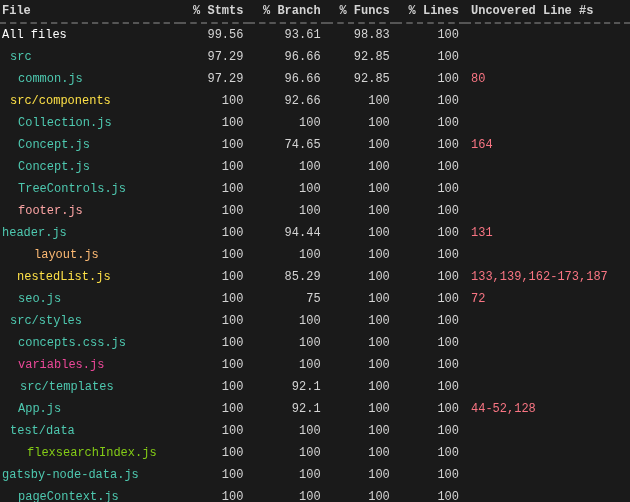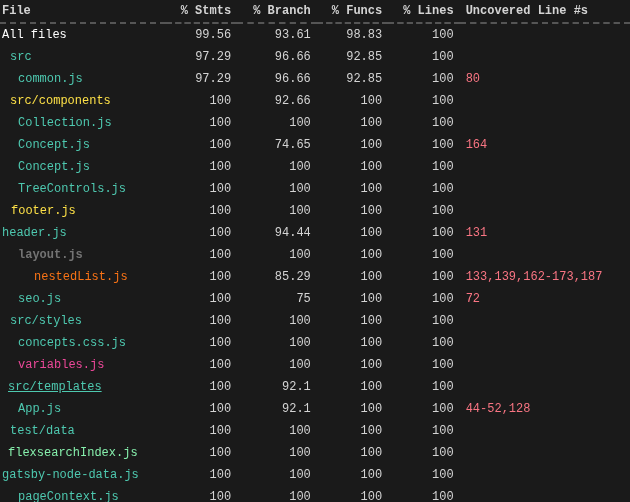--- a/index.html
+++ b/index.html
@@ -111,45 +111,45 @@
         </tr>
         <tr>
           <td style="padding-left: 18px; color: rgb(78, 201, 176);">TreeControls.js</td>
           <td style="color: rgb(212, 212, 212);">100</td>
           <td style="color: rgb(212, 212, 212);">100</td>
           <td style="color: rgb(212, 212, 212);">100</td>
           <td style="color: rgb(212, 212, 212);">100</td>
           <td style="text-align: left; color: rgb(249, 117, 131);"></td>
         </tr>
         <tr>
-          <td style="padding-left: 11px; color: #fde047; margin-left: 19px;">footer.js</td>
+          <td style="padding-left: 18px; color: #fca5a5; margin-left: 19px;">footer.js</td>
           <td style="color: rgb(212, 212, 212);">100</td>
           <td style="color: rgb(212, 212, 212);">100</td>
           <td style="color: rgb(212, 212, 212);">100</td>
           <td style="color: rgb(212, 212, 212);">100</td>
           <td style="text-align: left; color: rgb(249, 117, 131);"></td>
         </tr>
         <tr>
           <td style="color: rgb(78, 201, 176);">header.js</td>
           <td style="color: rgb(212, 212, 212);">100</td>
           <td style="color: rgb(212, 212, 212);">94.44</td>
           <td style="color: rgb(212, 212, 212);">100</td>
           <td style="color: rgb(212, 212, 212);">100</td>
           <td style="text-align: left; color: rgb(249, 117, 131);">131</td>
         </tr>
         <tr>
-          <td style="padding-left: 18px; color: #737373; font-weight: bold;">layout.js</td>
-          <td style="color: rgb(212, 212, 212);">100</td>
-          <td style="color: rgb(212, 212, 212);">100</td>
-          <td style="color: rgb(212, 212, 212);">100</td>
-          <td style="color: rgb(212, 212, 212);">100</td>
-          <td style="text-align: left; color: rgb(249, 117, 131);"></td>
-        </tr>
-        <tr>
-          <td style="padding-left: 34px; color: #f97316;">nestedList.js</td>
+          <td style="padding-left: 34px; color: #fdba74;">layout.js</td>
+          <td style="color: rgb(212, 212, 212);">100</td>
+          <td style="color: rgb(212, 212, 212);">100</td>
+          <td style="color: rgb(212, 212, 212);">100</td>
+          <td style="color: rgb(212, 212, 212);">100</td>
+          <td style="text-align: left; color: rgb(249, 117, 131);"></td>
+        </tr>
+        <tr>
+          <td style="padding-left: 17px; color: #fde047;">nestedList.js</td>
           <td style="color: rgb(212, 212, 212);">100</td>
           <td style="color: rgb(212, 212, 212);">85.29</td>
           <td style="color: rgb(212, 212, 212);">100</td>
           <td style="color: rgb(212, 212, 212);">100</td>
           <td style="text-align: left; color: rgb(249, 117, 131);">133,139,162-173,187</td>
         </tr>
         <tr>
           <td style="padding-left: 18px; color: rgb(78, 201, 176);">seo.js</td>
           <td style="color: rgb(212, 212, 212);">100</td>
           <td style="color: rgb(212, 212, 212);">75</td>
@@ -175,21 +175,21 @@
         </tr>
         <tr>
           <td style="padding-left: 18px; color: #ec4899;">variables.js</td>
           <td style="color: rgb(212, 212, 212);">100</td>
           <td style="color: rgb(212, 212, 212);">100</td>
           <td style="color: rgb(212, 212, 212);">100</td>
           <td style="color: rgb(212, 212, 212);">100</td>
           <td style="text-align: left; color: rgb(249, 117, 131);"></td>
         </tr>
         <tr>
-          <td style="padding-left: 8px; color: rgb(78, 201, 176); text-decoration: underline;">src/templates</td>
+          <td style="padding-left: 20px; color: rgb(78, 201, 176);">src/templates</td>
           <td style="color: rgb(212, 212, 212);">100</td>
           <td style="color: rgb(212, 212, 212);">92.1</td>
           <td style="color: rgb(212, 212, 212);">100</td>
           <td style="color: rgb(212, 212, 212);">100</td>
           <td style="text-align: left; color: rgb(249, 117, 131);"></td>
         </tr>
         <tr>
           <td style="padding-left: 18px; color: rgb(78, 201, 176);">App.js</td>
           <td style="color: rgb(212, 212, 212);">100</td>
           <td style="color: rgb(212, 212, 212);">92.1</td>
@@ -199,21 +199,21 @@
         </tr>
         <tr>
           <td style="padding-left: 10px; color: rgb(78, 201, 176);">test/data</td>
           <td style="color: rgb(212, 212, 212);">100</td>
           <td style="color: rgb(212, 212, 212);">100</td>
           <td style="color: rgb(212, 212, 212);">100</td>
           <td style="color: rgb(212, 212, 212);">100</td>
           <td style="text-align: left; color: rgb(249, 117, 131);"></td>
         </tr>
         <tr>
-          <td style="padding-left: 8px; color: #86efac;">flexsearchIndex.js</td>
+          <td style="padding-left: 27px; color: #84cc16;">flexsearchIndex.js</td>
           <td style="color: rgb(212, 212, 212);">100</td>
           <td style="color: rgb(212, 212, 212);">100</td>
           <td style="color: rgb(212, 212, 212);">100</td>
           <td style="color: rgb(212, 212, 212);">100</td>
           <td style="text-align: left; color: rgb(249, 117, 131);"></td>
         </tr>
         <tr>
           <td style="padding-left: 2px; color: rgb(78, 201, 176);">gatsby-node-data.js</td>
           <td style="color: rgb(212, 212, 212);">100</td>
           <td style="color: rgb(212, 212, 212);">100</td>

